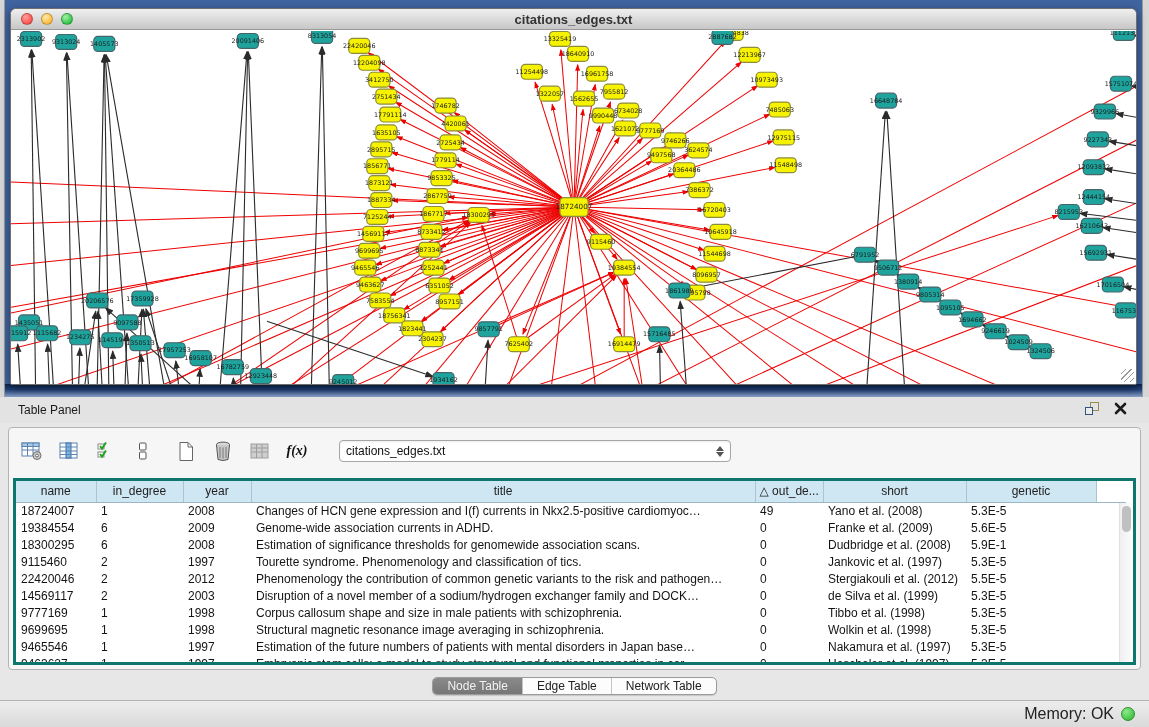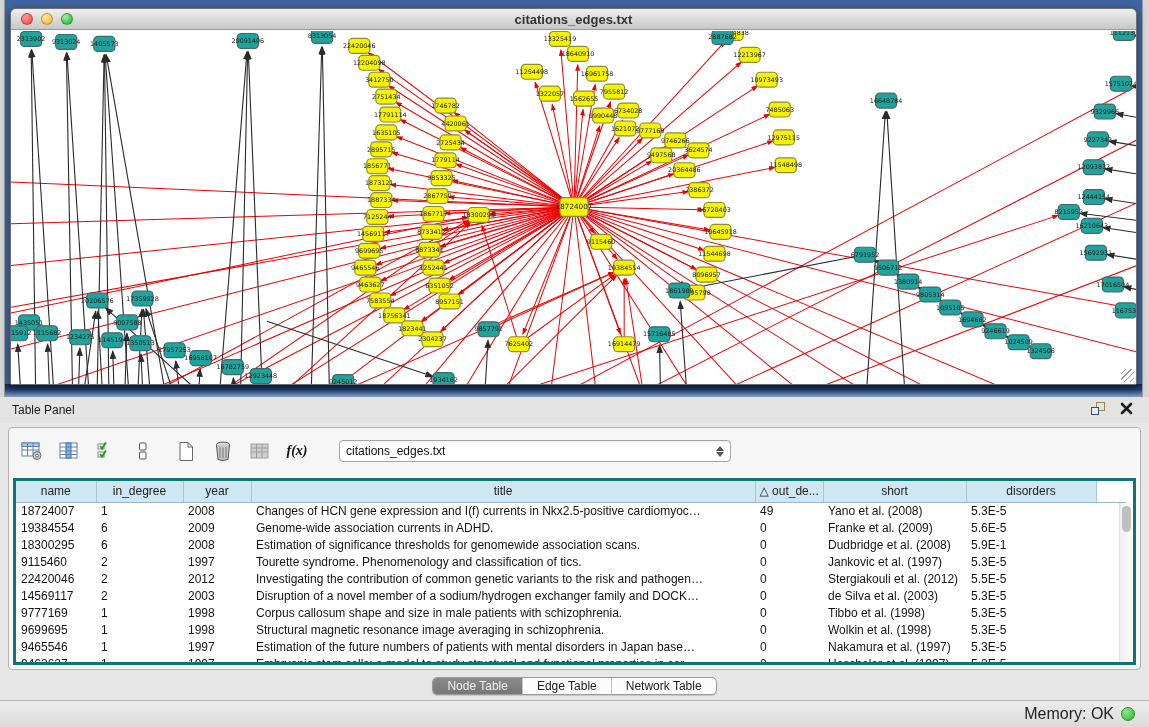--- a/index.html
+++ b/index.html
@@ -27,21 +27,21 @@
   .win-title{position:absolute;left:0;right:0;text-align:center;font-size:13px;
     font-weight:bold;color:#333;pointer-events:none;}
   .net-canvas{position:absolute;top:22px;left:0;right:0;bottom:0;background:#fff;
     border-radius:0 0 2px 2px;overflow:hidden;}
   .net-canvas svg{width:100%;height:100%;display:block;}
   .resize-grip{position:absolute;right:2px;bottom:2px;width:13px;height:13px;
     background:repeating-linear-gradient(135deg,transparent 0 3px,#9a9a9a 3px 4px);}
 
   
   .bottom{position:absolute;top:397px;left:0;right:0;bottom:27px;background:#e7e7e7;}
-  .panel-header{height:26px;display:flex;align-items:center;padding:0 12px;
+  .panel-header{height:26px;display:flex;align-items:center;padding:0 18px;
     background:#e3e3e3;}
   .panel-header .ph-title{font-size:12px;color:#1a1a1a;flex:1;}
   .ph-icons{display:flex;align-items:center;gap:14px;margin-right:4px;}
   .panel-body{position:absolute;top:30px;left:8px;right:8px;bottom:30px;
     background:#f6f6f6;border:1px solid #b3b3b3;border-radius:4px;}
   .toolbar{height:46px;display:flex;align-items:center;gap:15px;padding:0 12px;}
   .tb-icon{width:22px;height:22px;display:flex;align-items:center;justify-content:center;}
   .fx{font-family:"Liberation Serif",serif;font-style:italic;font-weight:bold;
     font-size:14px;color:#111;}
   .combo{width:392px;height:22px;background:#fff;border:1px solid #a6a6a6;
@@ -590,21 +590,21 @@
             <col>
           </colgroup>
         <thead>
             <tr id="head-row">
               <th>name</th>
               <th>in_degree</th>
               <th>year</th>
               <th>title</th>
               <th class="al-left">△ out_de...</th>
               <th>short</th>
-              <th>disorders</th>
+              <th>genetic</th>
               <th class="filler"></th>
             </tr>
           </thead>
         <tbody id="body-rows">
             <tr>
               <td>18724007</td>
               <td>1</td>
               <td>2008</td>
               <td>Changes of HCN gene expression and I(f) currents in Nkx2.5-positive cardiomyoc…</td>
               <td>49</td>
@@ -639,33 +639,33 @@
               <td>Tourette syndrome. Phenomenology and classification of tics.</td>
               <td>0</td>
               <td>Jankovic et al. (1997)</td>
               <td>5.3E-5</td>
               <td></td>
             </tr>
             <tr>
               <td>22420046</td>
               <td>2</td>
               <td>2012</td>
-              <td>Investigating the contribution of common genetic variants to the risk and pathogen…</td>
+              <td>Phenomenology the contribution of common genetic variants to the risk and pathogen…</td>
               <td>0</td>
               <td>Stergiakouli et al. (2012)</td>
               <td>5.5E-5</td>
               <td></td>
             </tr>
             <tr>
               <td>14569117</td>
               <td>2</td>
               <td>2003</td>
               <td>Disruption of a novel member of a sodium/hydrogen exchanger family and DOCK…</td>
               <td>0</td>
-              <td>de Silva et al. (2003)</td>
+              <td>de Silva et al. (1999)</td>
               <td>5.3E-5</td>
               <td></td>
             </tr>
             <tr>
               <td>9777169</td>
               <td>1</td>
               <td>1998</td>
               <td>Corpus callosum shape and size in male patients with schizophrenia.</td>
               <td>0</td>
               <td>Tibbo et al. (1998)</td>

